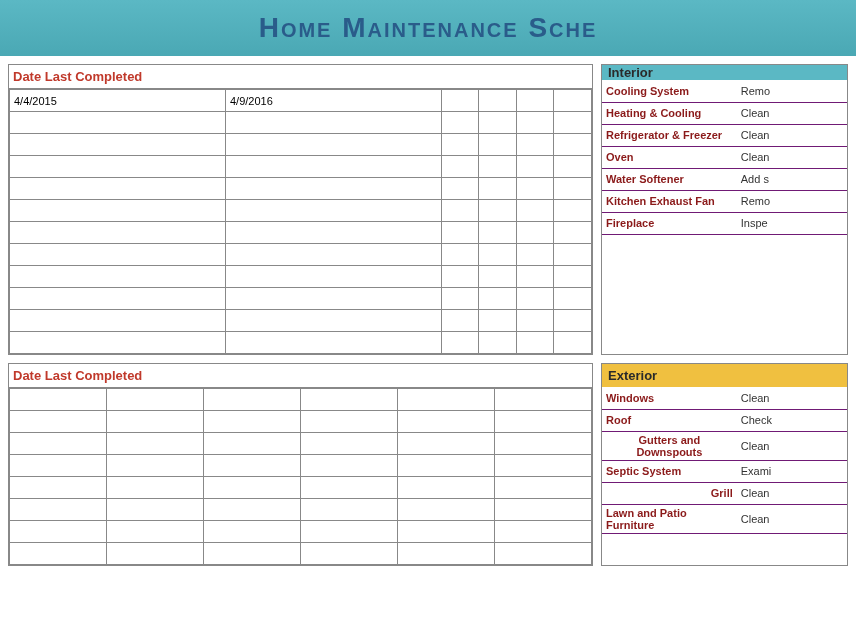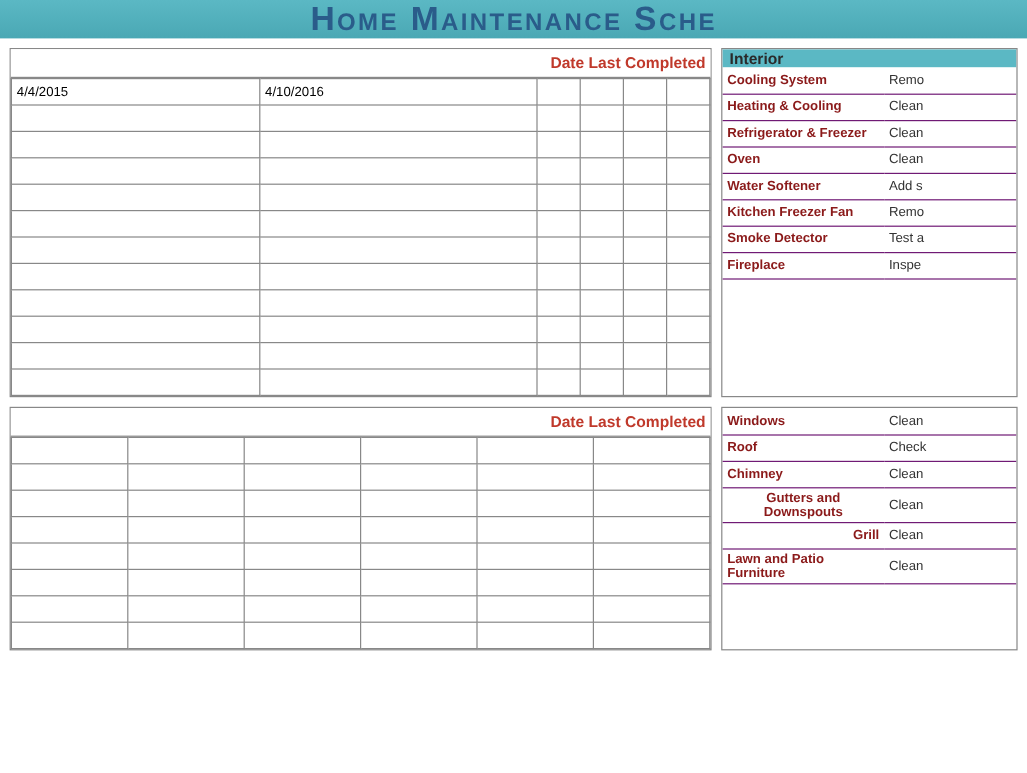--- a/index.html
+++ b/index.html
@@ -6,21 +6,21 @@
     body {
       font-family: Arial, sans-serif;
       font-size: 12px;
       background: #fff;
       width: 856px;
       overflow-x: hidden;
     }
 
     .header {
       background: linear-gradient(to bottom, #5bb8c4, #4aa8b4);
-      padding: 0 20px;
+      padding: 12px 20px;
       text-align: center;
     }
     .header h1 {
       font-size: 28px;
       font-weight: bold;
       color: #2a5c8a;
       letter-spacing: 2px;
       font-variant: small-caps;
     }
 
@@ -38,21 +38,21 @@
 
     
     .date-section {
       flex: 0 0 585px;
       border: 1px solid #888;
     }
 
     .date-header {
       background: #fff;
       border-bottom: 1px solid #888;
-      text-align: right;
+      text-align: left;
       padding: 4px;
       font-weight: bold;
       font-size: 13px;
       color: #c0392b;
     }
 
     .date-table {
       width: 100%;
       border-collapse: collapse;
     }
@@ -125,21 +125,21 @@
 <div class="main-content">
 
   <div class="section-row">
 
     <div class="date-section">
       <div class="date-header">Date Last Completed</div>
       <table class="date-table">
         <tbody>
           <tr class="date-row">
             <td>4/4/2015</td>
-            <td>4/10/2016</td>
+            <td>4/9/2016</td>
             <td></td>
             <td></td>
             <td></td>
             <td></td>
           </tr>
           <tr>
             <td></td>
               <td></td>
               <td></td>
               <td></td>
@@ -248,26 +248,22 @@
             </tr>
             <tr>
               <td>Oven</td>
               <td>Clean</td>
             </tr>
             <tr>
               <td>Water Softener</td>
               <td>Add s</td>
             </tr>
             <tr>
-              <td>Kitchen Freezer Fan</td>
+              <td>Kitchen Exhaust Fan</td>
               <td>Remo</td>
-            </tr>
-            <tr>
-              <td>Smoke Detector</td>
-              <td>Test a</td>
             </tr>
             <tr>
               <td>Fireplace</td>
               <td>Inspe</td>
             </tr>
           </tbody>
       </table>
     </div>
 
   </div>
@@ -340,37 +336,38 @@
               <td></td>
               <td></td>
               <td></td>
               <td></td>
           </tr>
         </tbody>
       </table>
     </div>
 
     <div class="info-section">
+      <div class="exterior-header">Exterior</div>
       <table class="info-table exterior-table">
         <tbody id="exterior-tbody">
         <tr>
               <td style="font-weight:bold; color:#8b1a1a;">Windows</td>
               <td>Clean</td>
             </tr>
             <tr>
               <td style="font-weight:bold; color:#8b1a1a;">Roof</td>
               <td>Check</td>
             </tr>
             <tr>
-              <td style="font-weight:bold; color:#8b1a1a;">Chimney</td>
-              <td>Clean</td>
-            </tr>
-            <tr>
               <td style="font-weight:bold; color:#8b1a1a;text-align:center;">Gutters and Downspouts</td>
               <td>Clean</td>
+            </tr>
+            <tr>
+              <td style="font-weight:bold; color:#8b1a1a;">Septic System</td>
+              <td>Exami</td>
             </tr>
             <tr>
               <td style="font-weight:bold; color:#8b1a1a;text-align:right;">Grill</td>
               <td>Clean</td>
             </tr>
             <tr>
               <td style="font-weight:bold; color:#8b1a1a;">Lawn and Patio Furniture</td>
               <td>Clean</td>
             </tr>
           </tbody>

